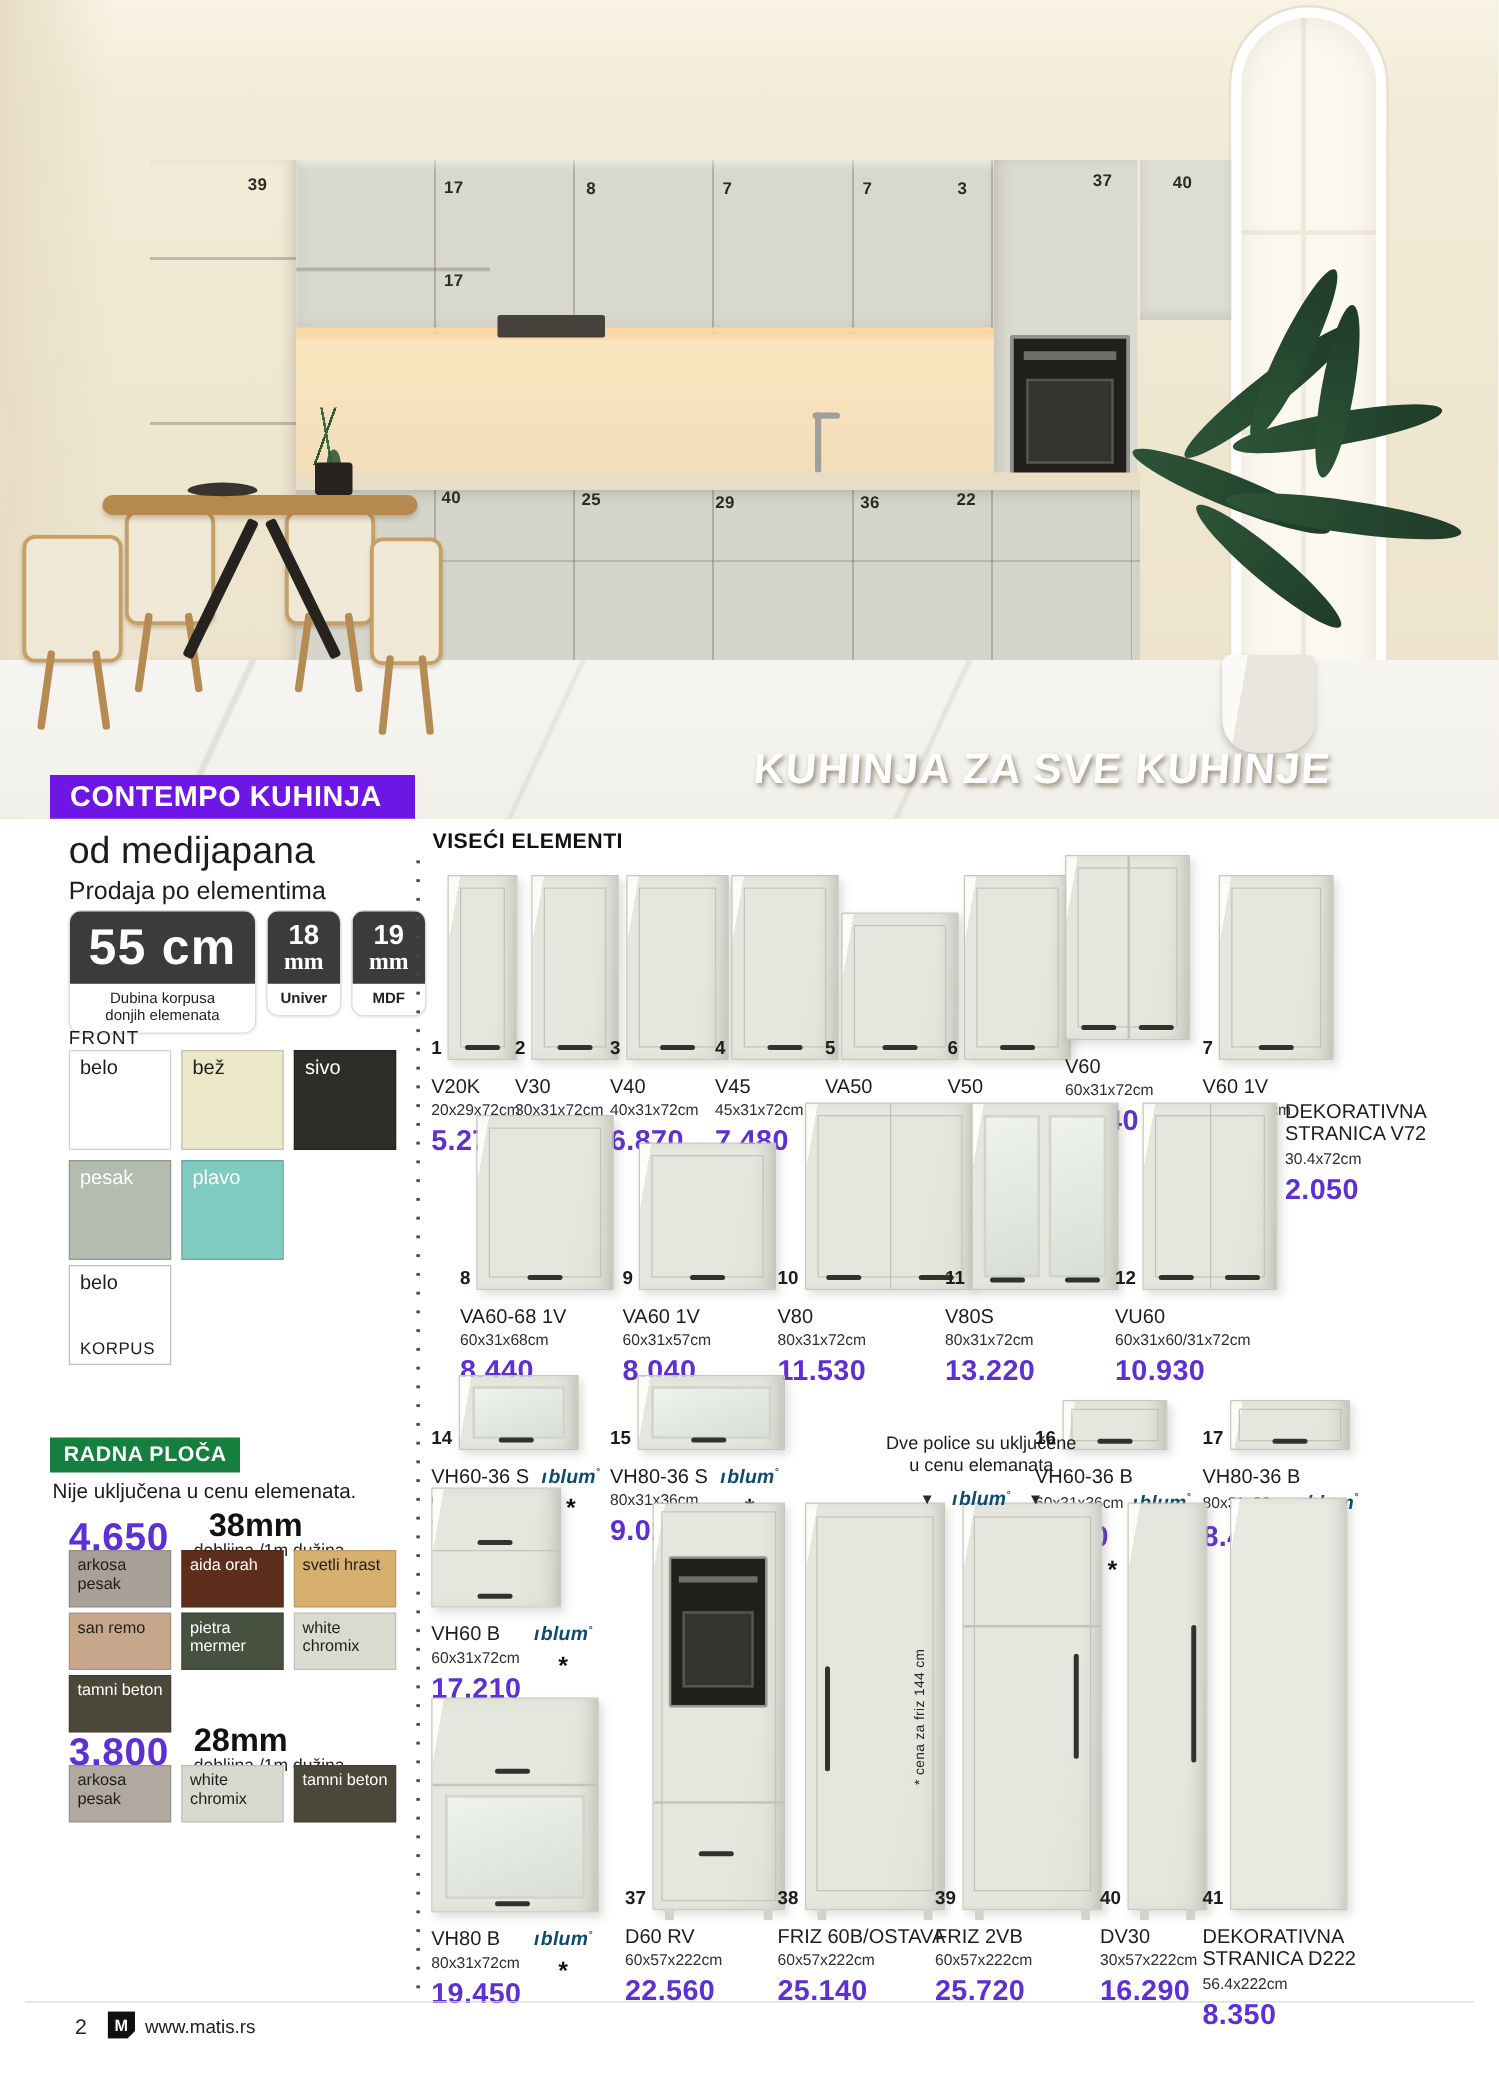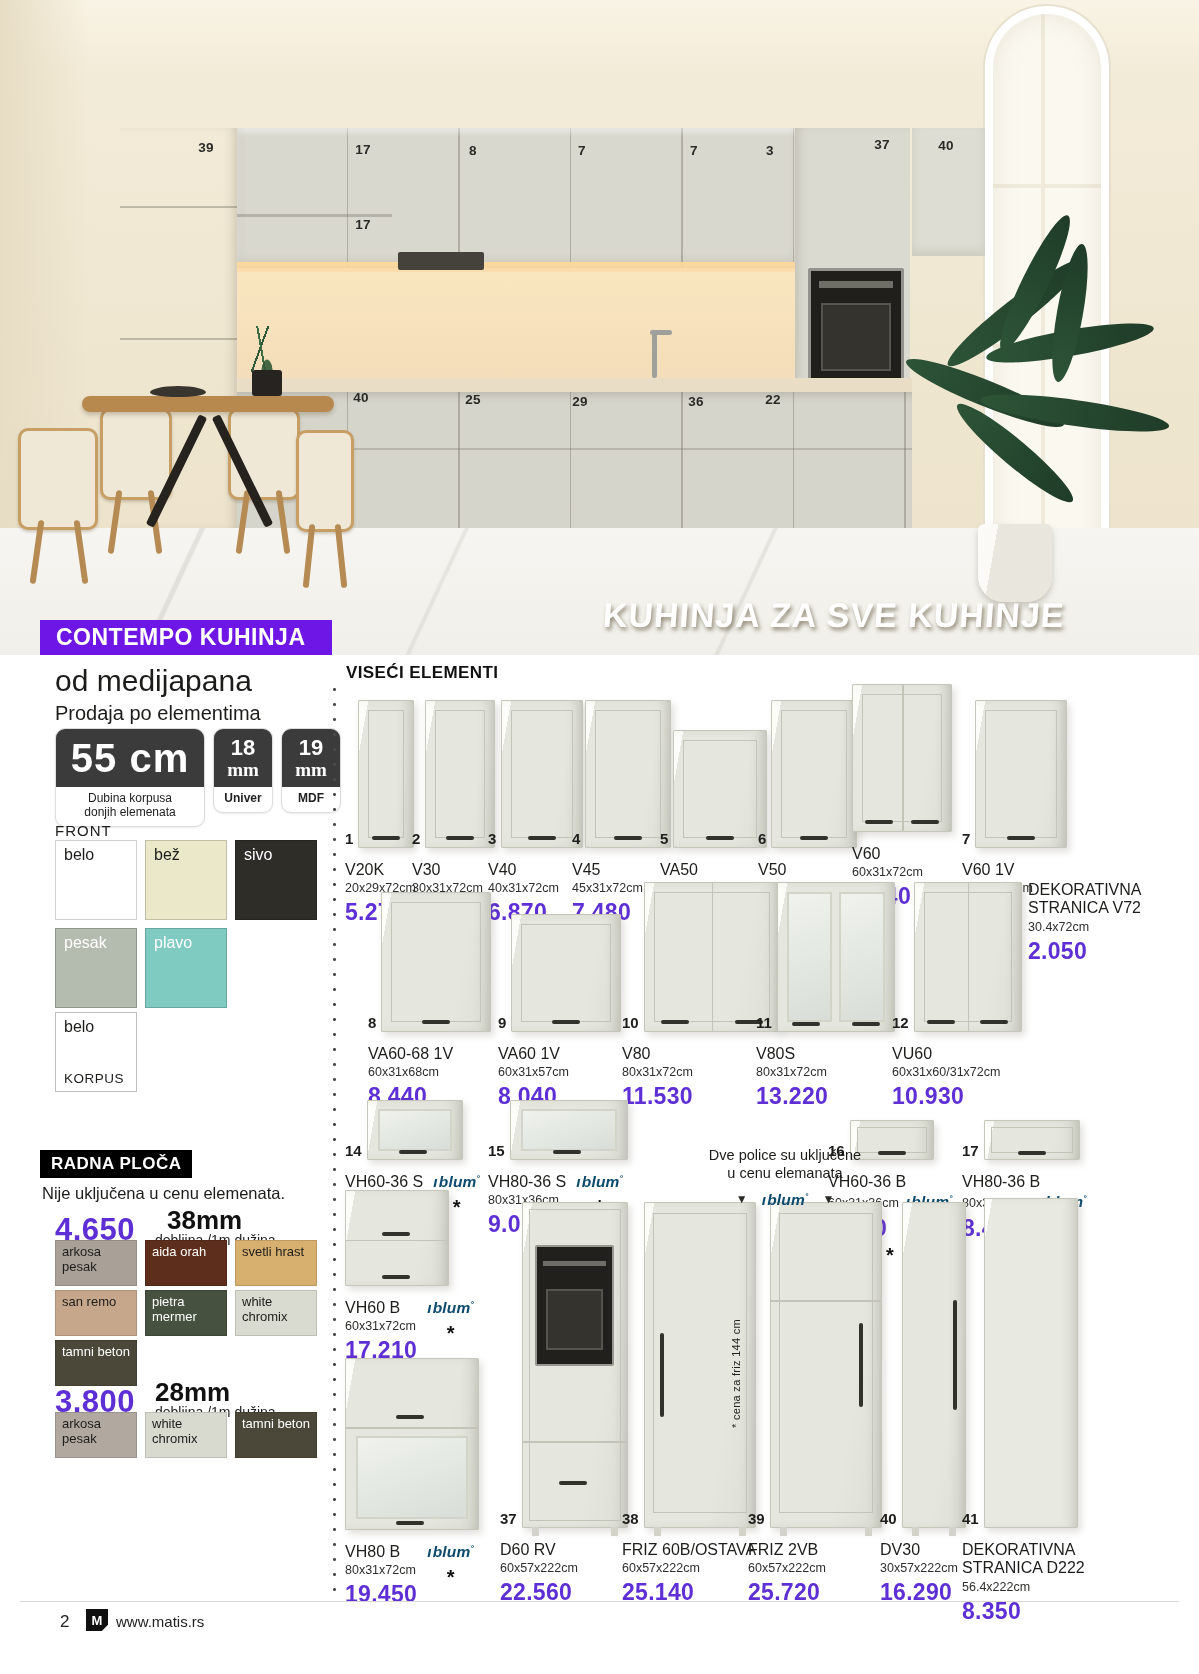--- a/index.html
+++ b/index.html
@@ -90,21 +90,21 @@
   .badge .num{font-size:22px;font-weight:800;line-height:1;}
   .badge .unit{font-size:19px;font-weight:800;line-height:1;margin-top:1px;font-family:Liberation Serif, serif;}
   #front-label{position:absolute;left:55px;top:822px;font-size:15px;letter-spacing:1px;color:#1c1c1a;}
   .sw{position:absolute;width:82px;height:80px;box-sizing:border-box;border:1px solid rgba(0,0,0,.18);
       padding:5px 8px;font-size:16px;}
   .swr{position:absolute;width:82px;height:46px;box-sizing:border-box;border:1px solid rgba(0,0,0,.12);
       padding:3px 6px;font-size:13px;font-weight:400;}
   #korpus-box{position:absolute;left:55px;top:1012px;width:82px;height:80px;border:1px solid rgba(0,0,0,.25);
       box-sizing:border-box;padding:5px 8px;display:flex;flex-direction:column;justify-content:space-between;background:#fff;}
   #korpus-box .k1{font-size:16px;} #korpus-box .k2{font-size:13.5px;letter-spacing:.5px;}
-  #radna-banner{position:absolute;left:40px;top:1150px;background:#000000;color:#fff;font-size:17px;font-weight:700;
+  #radna-banner{position:absolute;left:40px;top:1150px;background:#15803d;color:#fff;font-size:17px;font-weight:700;
       padding:4px 11px;letter-spacing:.5px;}
   #radna-note{position:absolute;left:42px;top:1184px;font-size:16.5px;color:#1c1c1a;}
   .bigprice{position:absolute;font-size:31px;font-weight:800;color:#5e2fd4;letter-spacing:.5px;}
   .thick{position:absolute;font-size:26px;font-weight:800;color:#111;line-height:1;}
   .thickcap{position:absolute;font-size:14px;color:#222;}
   #price38{left:55px;top:1212px;} #mm38{left:155px;top:1207px;margin-left:12px;} #cap38{left:155px;top:1232px;}
   #price28{left:55px;top:1384px;} #mm28{left:155px;top:1379px;} #cap28{left:155px;top:1404px;}
 
   
   #dots-sep{position:absolute;left:333px;top:682px;width:3px;height:912px;

